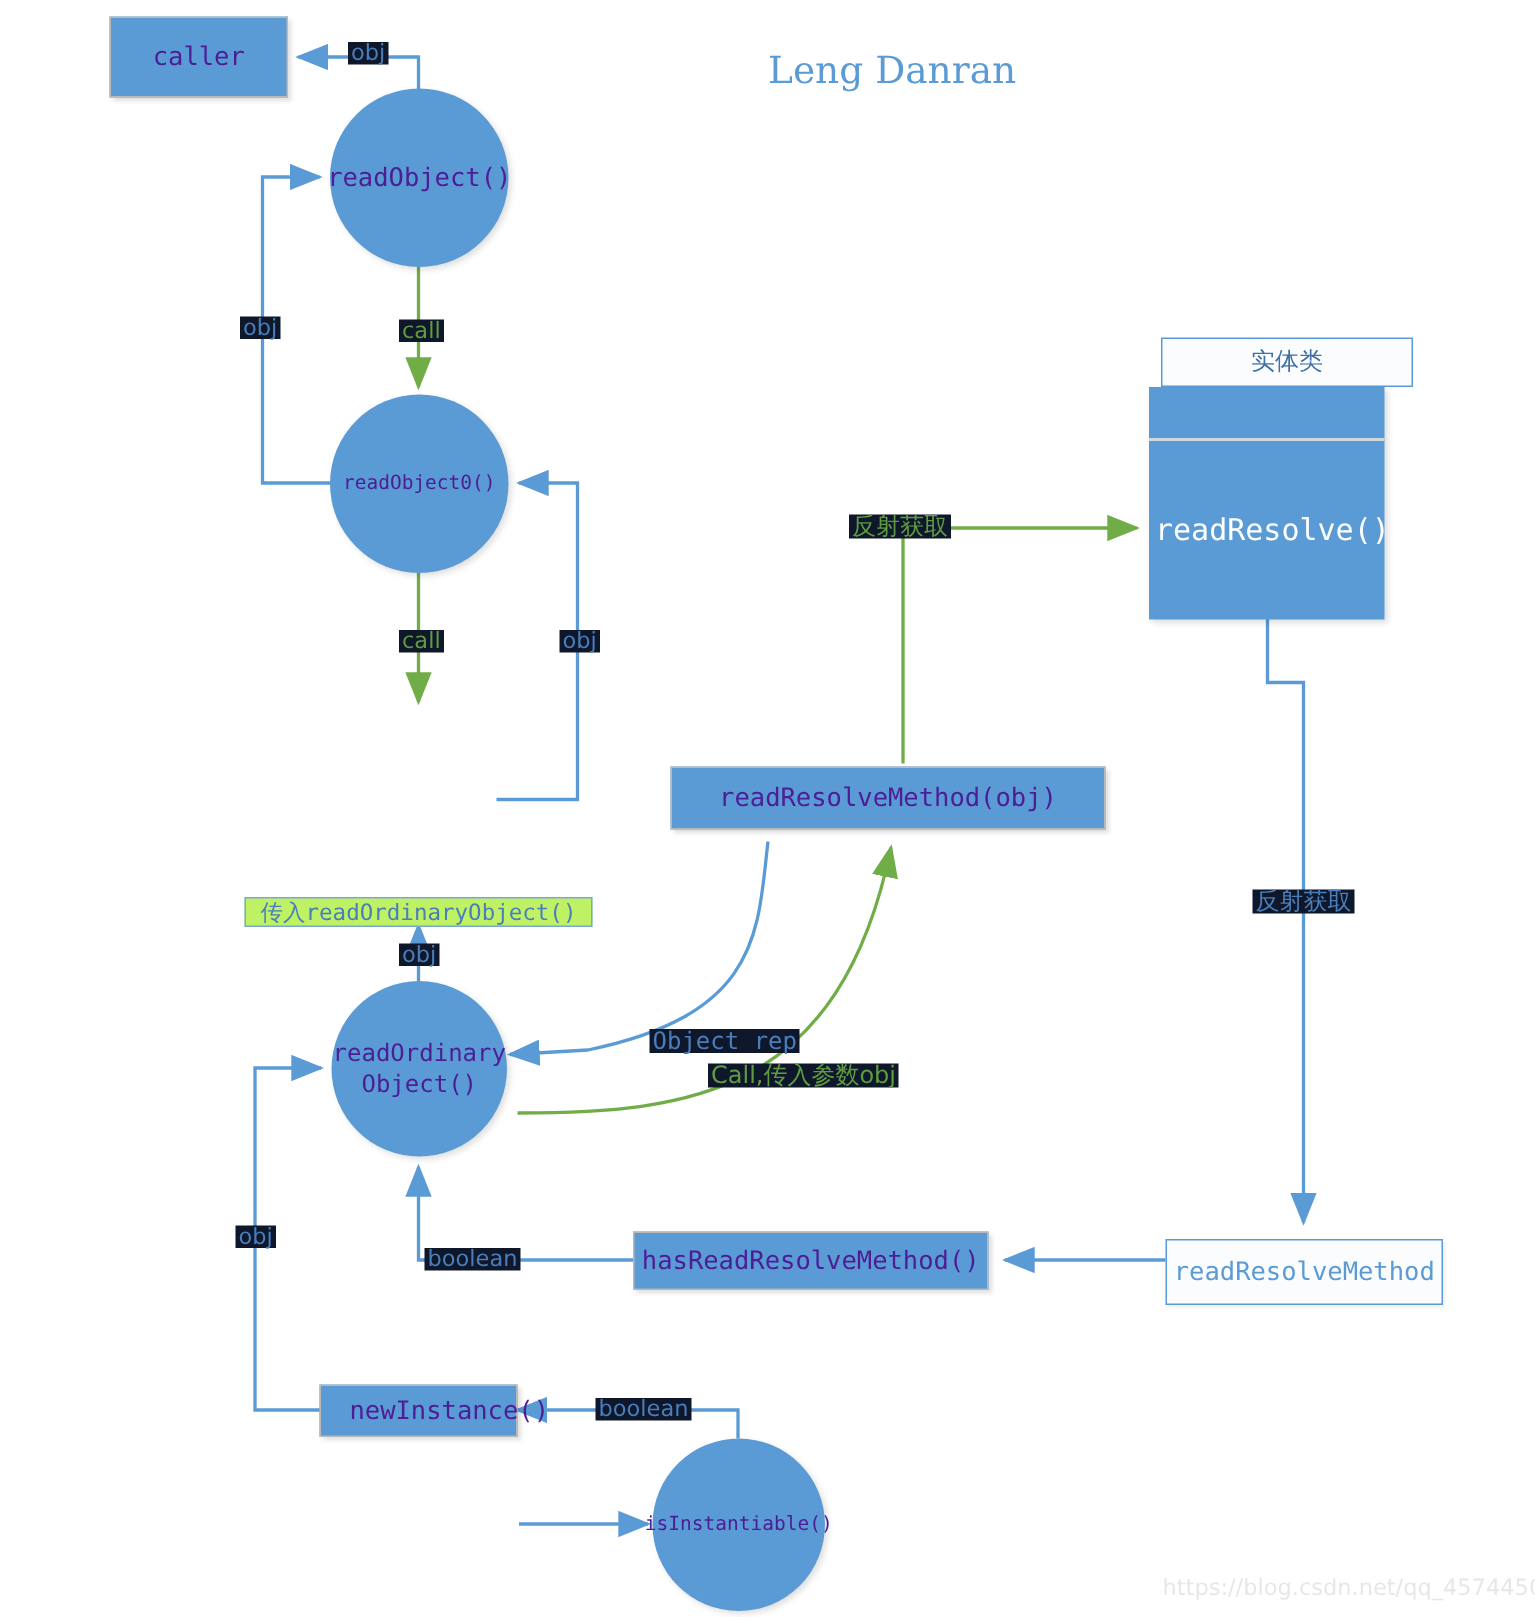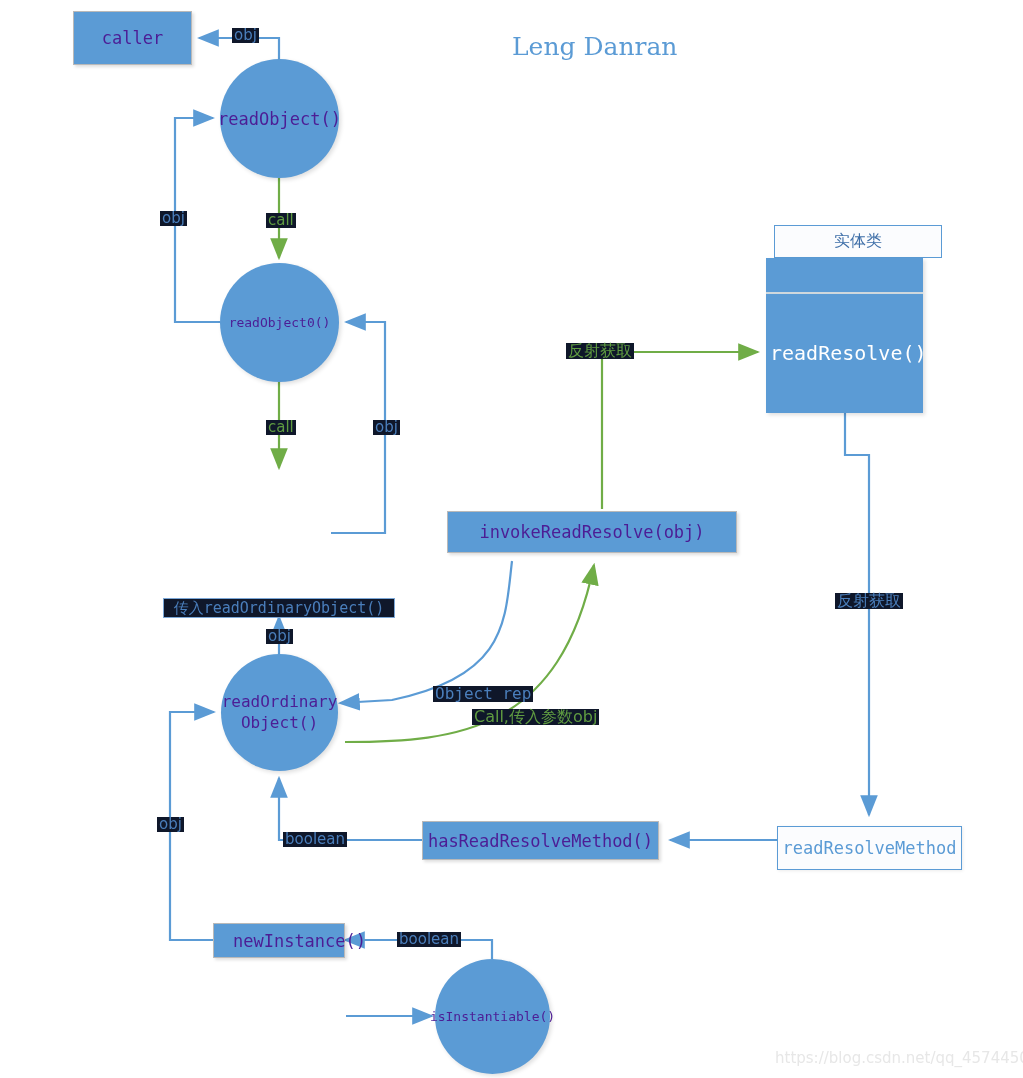--- a/index.html
+++ b/index.html
@@ -18,21 +18,21 @@
        font-family:"DejaVu Sans","Liberation Sans",sans-serif;
        font-size:15px;line-height:1;white-space:nowrap;padding:0 2px;}
   .lbl.green{color:#5f9b41;}
   .lbl.cn{font-size:16px;}
 
   .title{position:absolute;color:#5B9BD5;
          font-family:"DejaVu Serif","Liberation Serif",serif;font-size:25px;
          white-space:nowrap;}
 
   .boxlabel{position:absolute;box-sizing:border-box;color:#4a7ebb;
-            background:#0f172a;border:1px solid #7ba7d7;
+            background:#bef264;border:1px solid #7ba7d7;
             font-family:"DejaVu Sans Mono","Liberation Mono",monospace;
             font-size:15px;display:flex;align-items:center;justify-content:center;
             white-space:nowrap;}
 
   .entity{position:absolute;}
   .entity-head{position:absolute;box-sizing:border-box;background:#fbfcfe;
                border:1px solid #5B9BD5;color:#3f6fa8;
                font-family:"DejaVu Sans","Liberation Sans",sans-serif;font-size:16px;
                display:flex;align-items:center;justify-content:center;}
   .entity-body{position:absolute;box-sizing:border-box;background:#5B9BD5;
@@ -121,21 +121,21 @@
   <div class="boxlabel" style="left:163px;top:598px;width:232px;height:20px;">
     <span>传入readOrdinaryObject()</span>
   </div>
 
   <div class="node circle" style="left:221px;top:654px;width:117px;height:117px;font-size:16px;flex-direction:column;line-height:1.3;">
     <span>readOrdinary</span>
     <span>Object()</span>
   </div>
 
   <div class="node rect" style="left:447px;top:511px;width:290px;height:42px;font-size:17px;">
-    <span>invokeReadResolve(obj)</span>
+    <span>readResolveMethod(obj)</span>
   </div>
 
   <div class="node rect" style="left:422px;top:821px;width:237px;height:39px;font-size:17px;">
     <span>hasReadResolveMethod()</span>
   </div>
 
   <div class="outlinebox" style="left:777px;top:826px;width:185px;height:44px;">
     <span>readResolveMethod</span>
   </div>
 

